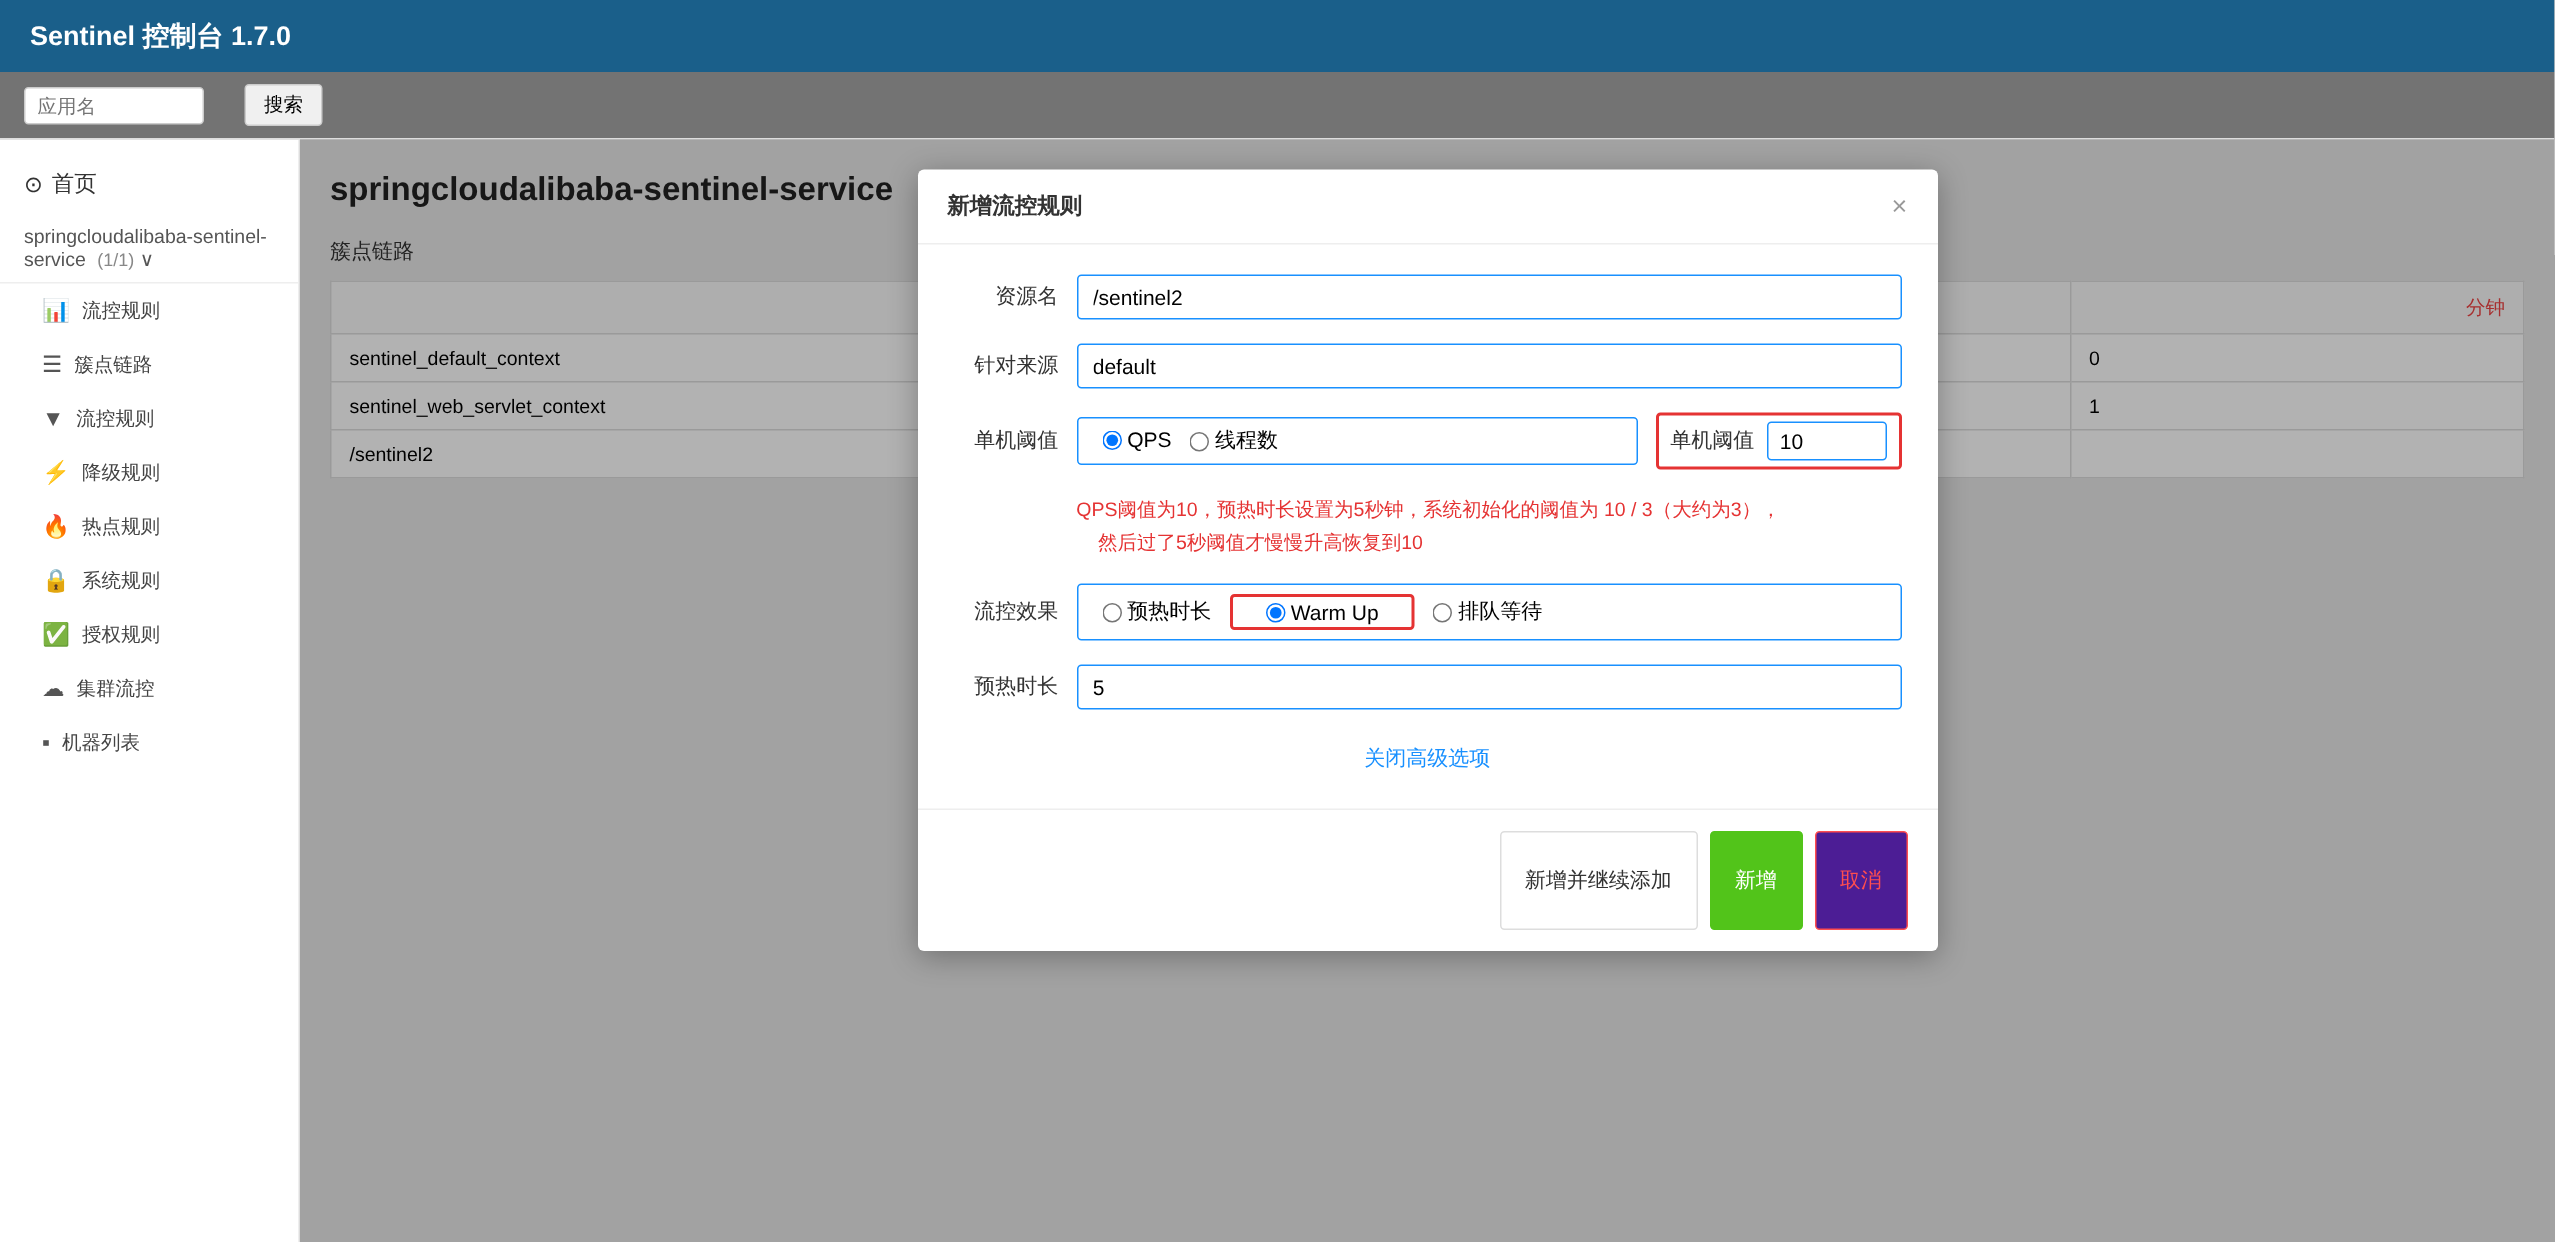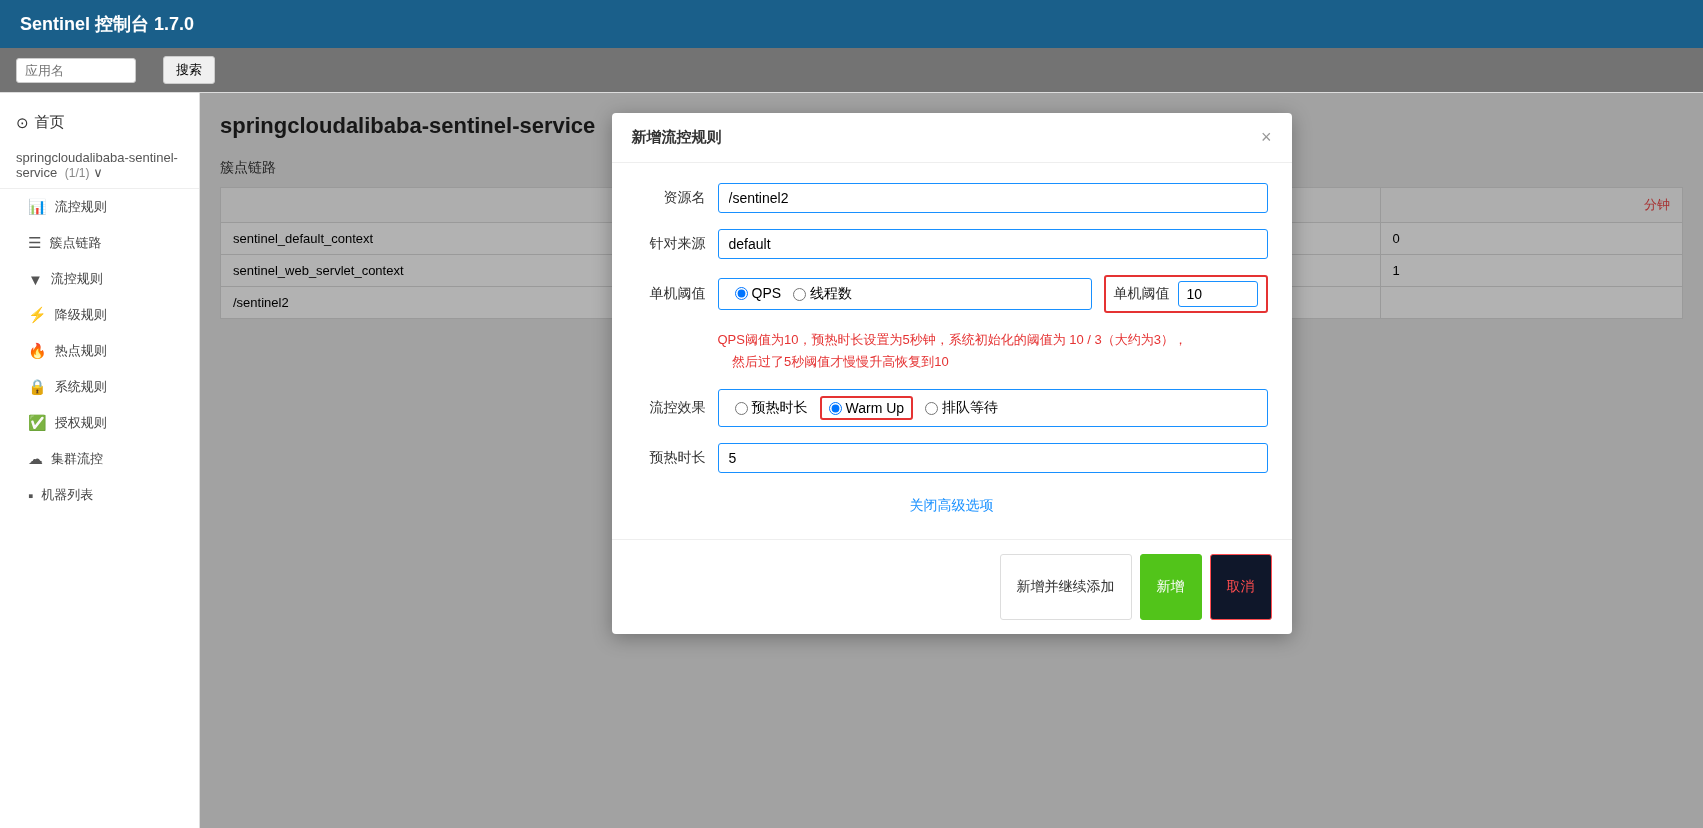--- a/index.html
+++ b/index.html
@@ -244,21 +244,21 @@
       border: 1px solid #1890ff;
       border-radius: 3px;
       padding: 6px 16px;
       display: flex;
       align-items: center;
       gap: 12px;
     }
     .warmup-selected {
       border: 2px solid #e53333;
       border-radius: 3px;
-      padding: 2px 7px;
+      padding: 2px 22px;
       display: flex;
       align-items: center;
       gap: 4px;
     }
 
     
     .advanced-link {
       text-align: center;
       padding: 8px 0 4px;
       color: #1890ff;
@@ -277,21 +277,21 @@
     .btn {
       padding: 23px 16px;
       border-radius: 3px;
       font-size: 14px;
       cursor: pointer;
       border: 1px solid #ddd;
       font-family: Liberation Mono, monospace;
     }
     .btn-default { background: #fff; color: #333; }
     .btn-primary { background: #52c41a; color: #fff; border-color: #52c41a; }
-    .btn-danger { background: #0f172a; color: #ff4d4f; border-color: #ff4d4f; }
+    .btn-danger { background: #4c1d95; color: #ff4d4f; border-color: #ff4d4f; }
 
     
     .preheat-input {
       flex: 1;
       border: 1px solid #1890ff;
       border-radius: 3px;
       padding: 6px 10px;
       font-size: 14px;
       outline: none;
     }

